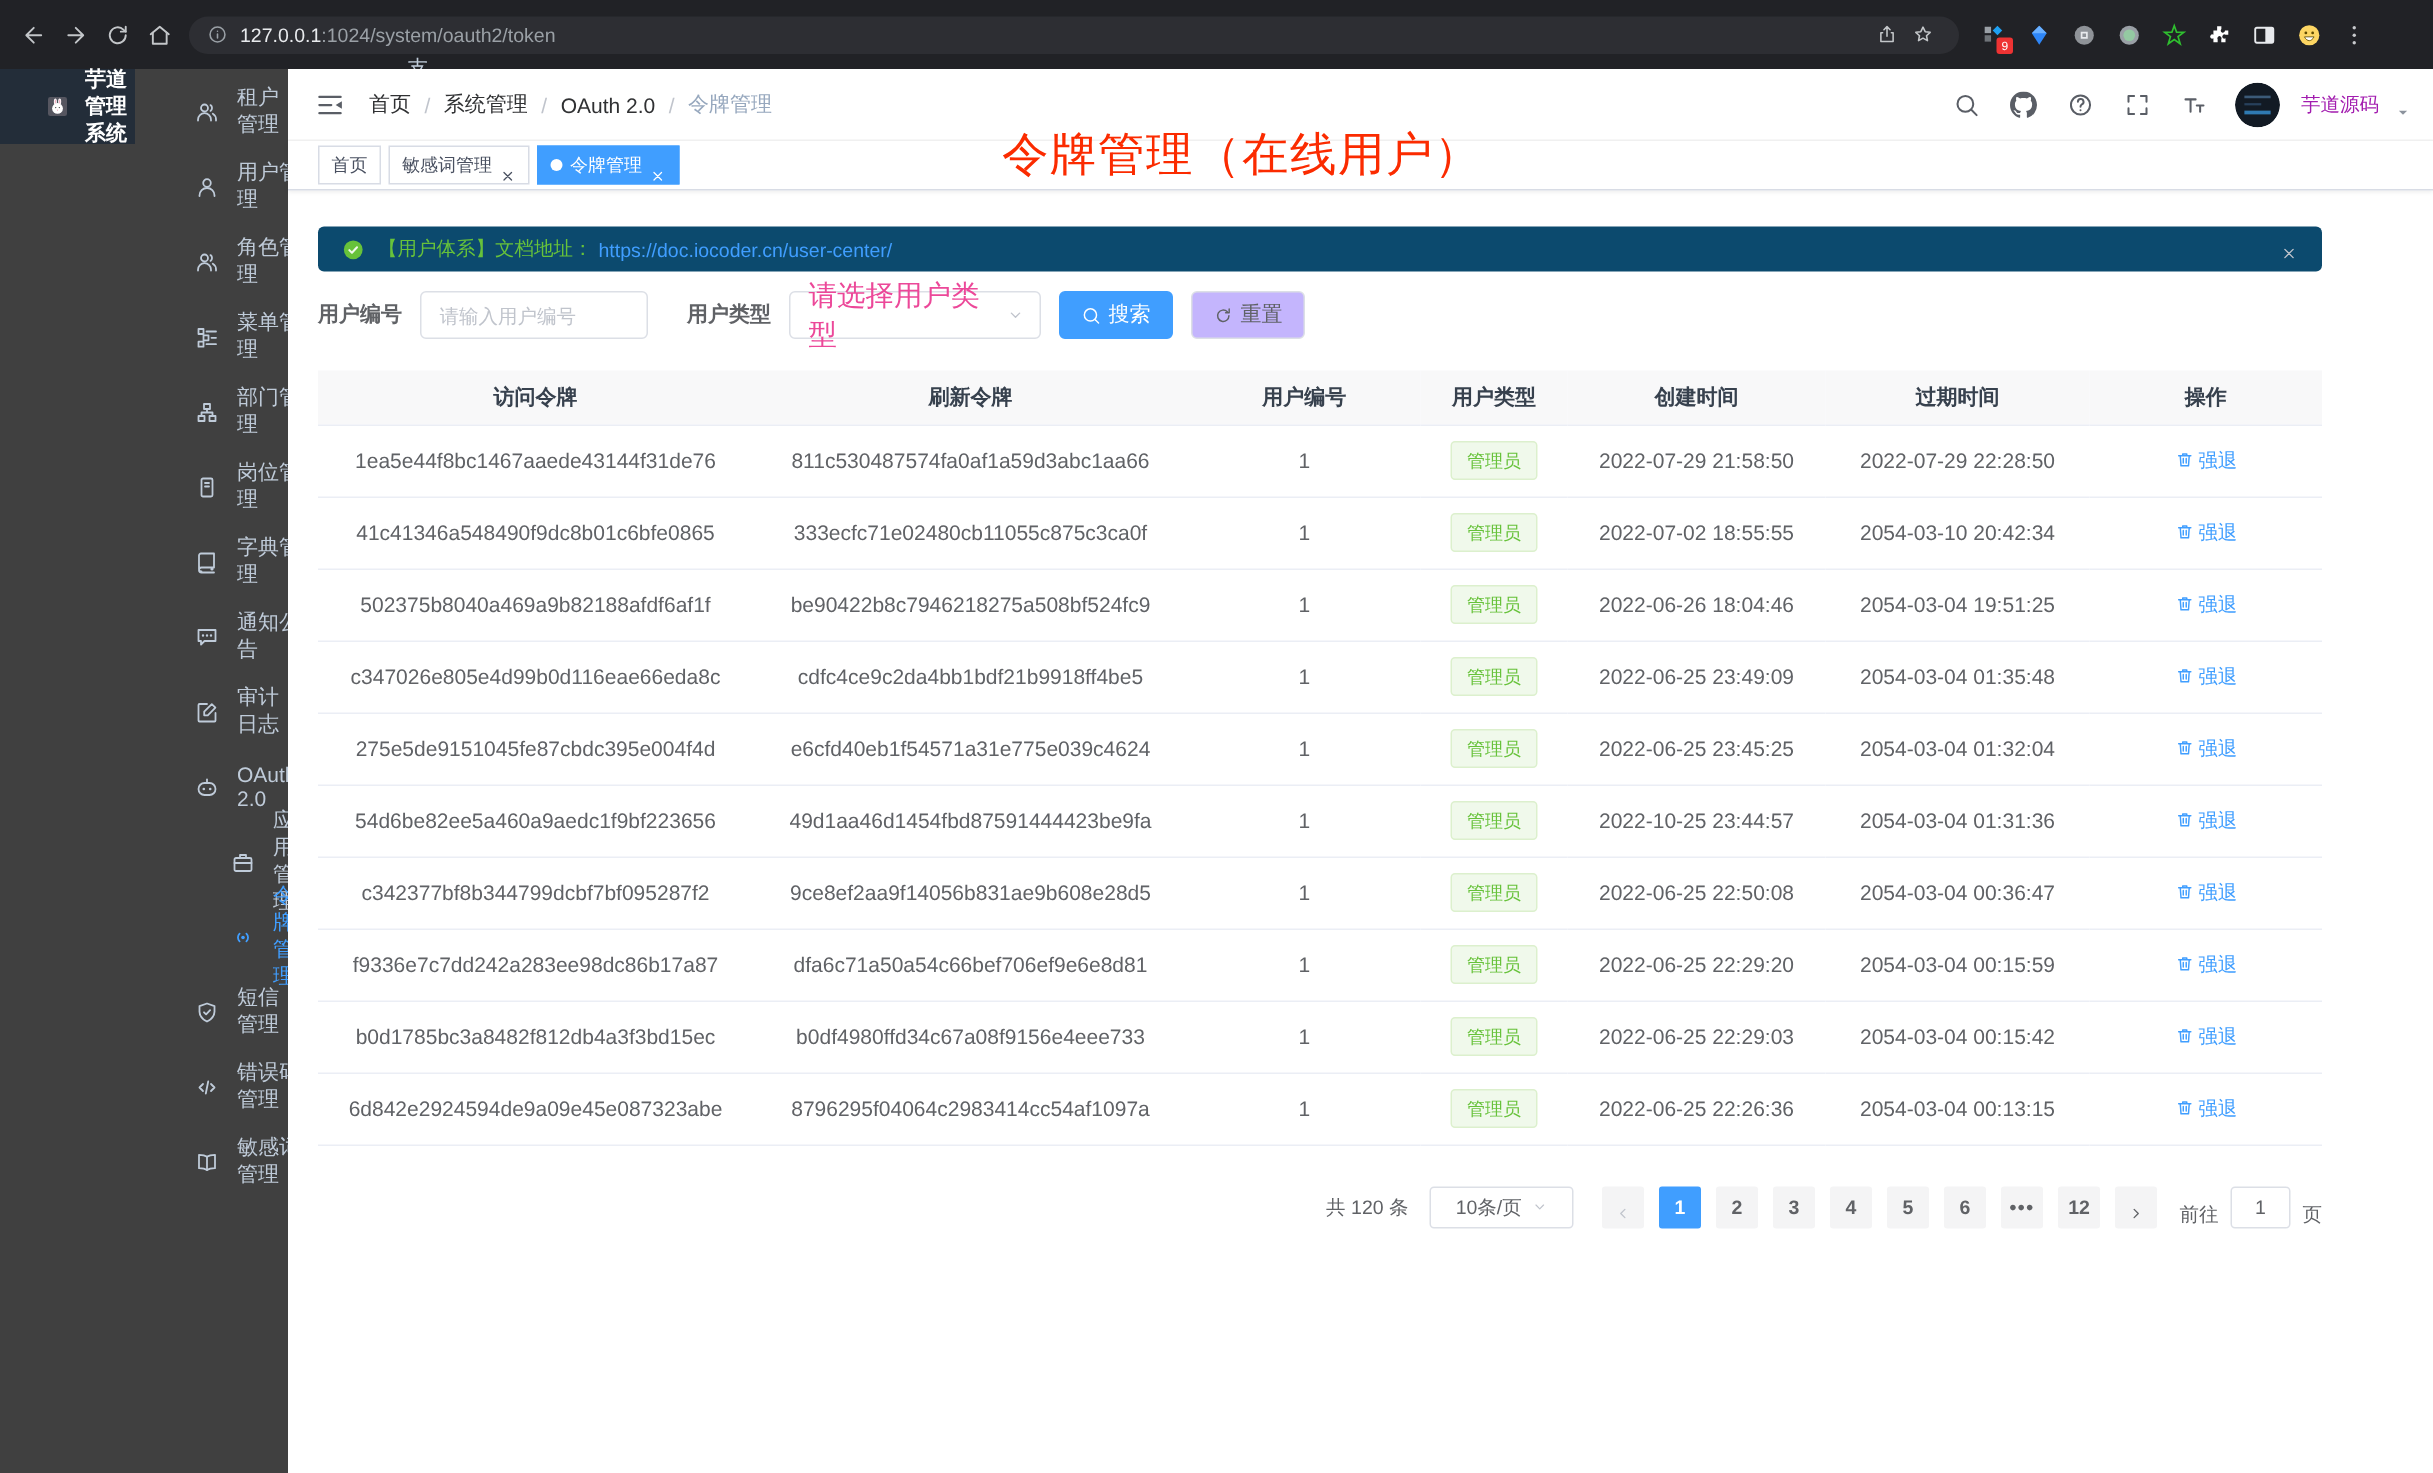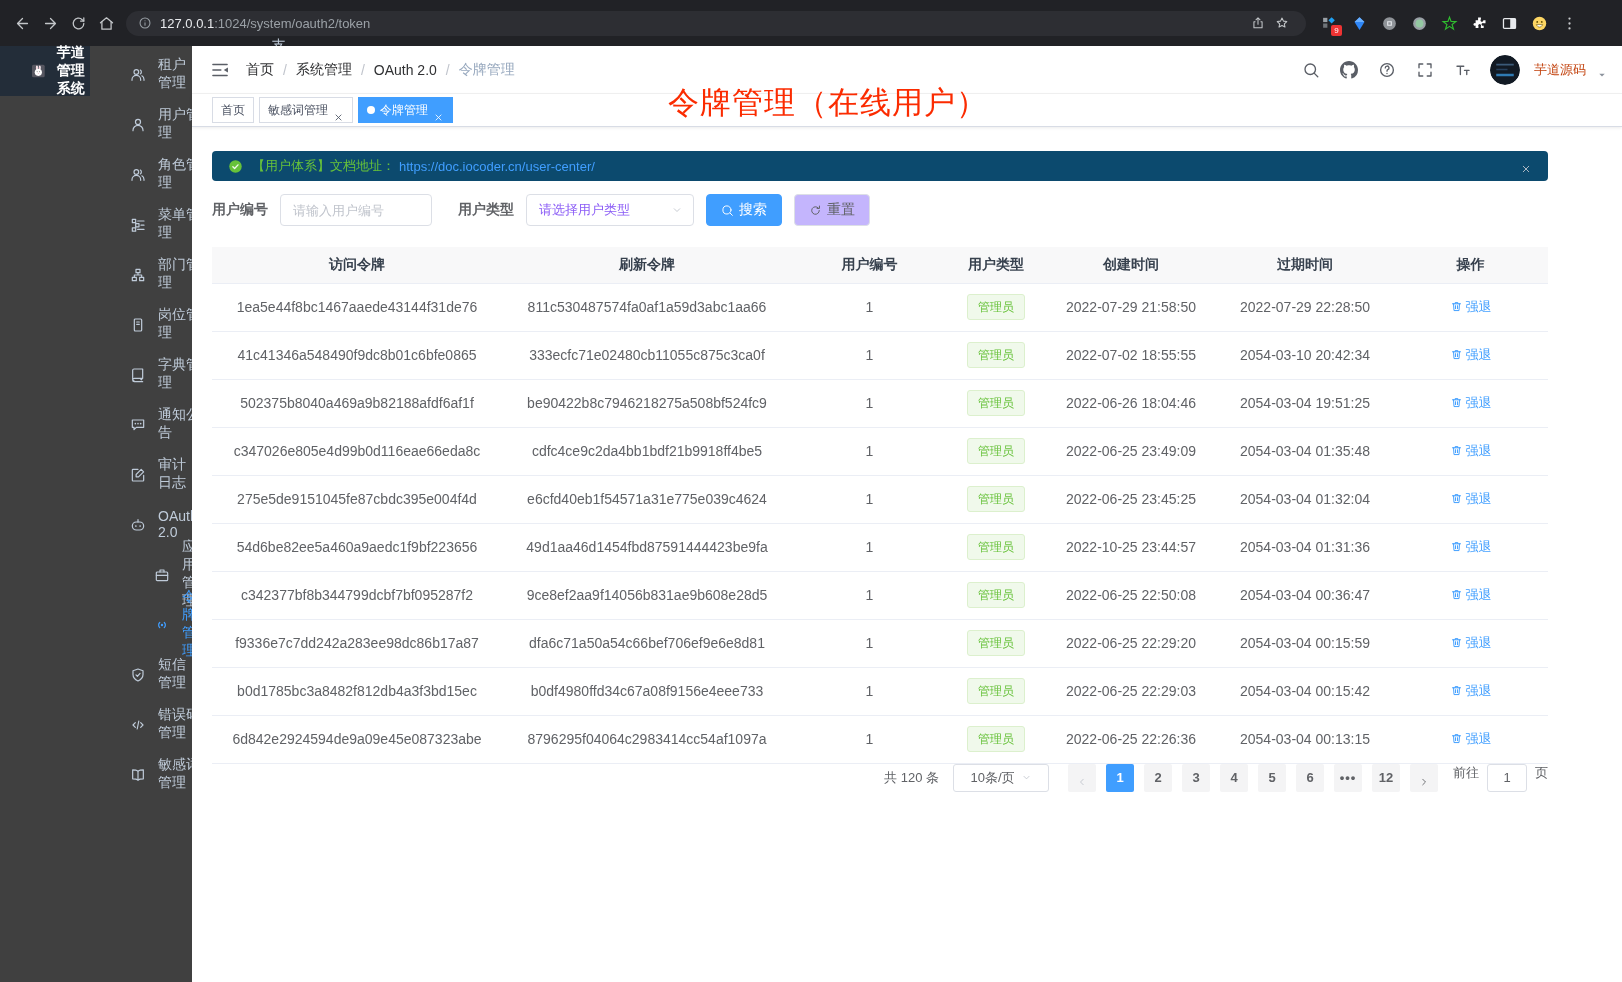--- a/index.html
+++ b/index.html
@@ -41,65 +41,65 @@
 .main{flex:1;display:flex;flex-direction:column;position:relative;background:#fff}
 .navbar{height:48px;display:flex;align-items:center;padding:0 14px 0 18px;background:#fff;border-bottom:1px solid #f2f2f2}
 .fold{width:20px;height:20px;color:#5a5e66;margin-right:16px}
 .crumb{display:flex;align-items:center;font-size:14px;color:#303133}
 .crumb .sep{margin:0 9px;color:#c0c4cc}
 .crumb .last{color:#97a8be}
 .nav-right{margin-left:auto;display:flex;align-items:center;gap:8px}
 .nav-right .nic{width:30px;height:30px;display:flex;align-items:center;justify-content:center;color:#5a5e66}
 .nav-right .nic svg{width:18px;height:18px}
 .avatar{width:30px;height:30px;border-radius:50%;overflow:hidden;margin-left:4px}
-.uname{font-size:13px;color:#c2410c;margin-left:6px}
+.uname{font-size:13px;color:#a21caf;margin-left:6px}
 .caret{width:12px;height:12px;color:#8c939d;margin-left:2px;margin-top:4px}
 .annotation{position:absolute;left:476px;top:36px;font-size:31px;font-weight:500;color:#fb2b00;z-index:5;letter-spacing:1px;pointer-events:none}
 
 .tagsbar{height:33px;border-bottom:1px solid #d8dce5;box-shadow:0 1px 3px rgba(0,0,0,.08);display:flex;align-items:center;padding-left:20px;background:#fff}
 .tag-item{height:26px;line-height:24px;border:1px solid #d8dce5;background:#fff;color:#495060;font-size:12px;padding:0 8px;margin-right:5px;display:inline-flex;align-items:center;cursor:pointer}
 .tag-item .dot{width:8px;height:8px;border-radius:50%;background:#fff;margin-right:5px;display:inline-block}
 .tag-item .tclose{width:11px;height:11px;margin-left:5px;color:inherit}
 .tag-item.active{background:#409eff;border-color:#409eff;color:#fff}
 
 .content{flex:1;padding:24px 0 0 20px;position:relative}
 .alert{width:1336px;height:30px;background:#0c4a6e;border-radius:4px;display:flex;align-items:center;padding:0 16px;color:#67c23a;font-size:13px}
 .alert .chk{width:15px;height:15px;margin-right:9px}
 .alert a{color:#409eff;text-decoration:none;margin-left:4px}
 .alert .aclose{margin-left:auto;width:12px;height:12px;color:#c0c4cc;cursor:pointer}
 .filter{margin-top:13px;display:flex;align-items:center;height:32px}
 .flabel{font-weight:bold;color:#606266;font-size:14px;margin-right:12px}
 .finput{width:152px;height:32px;border:1px solid #dcdfe6;border-radius:4px;padding:0 12px;font-size:13px;color:#606266;outline:none;font-family:inherit}
 .finput::placeholder{color:#c0c4cc}
-.fselect{width:168px;height:32px;border:1px solid #dcdfe6;border-radius:4px;padding:0 10px 0 12px;font-size:13px;color:#8b5cf6;display:flex;align-items:center;margin-right:12px;cursor:pointer}
+.fselect{width:168px;height:32px;border:1px solid #dcdfe6;border-radius:4px;padding:0 10px 0 12px;font-size:19px;color:#ec4899;display:flex;align-items:center;margin-right:12px;cursor:pointer}
 .fselect .ph{flex:1}
 .fselect svg{width:12px;height:12px;color:#c0c4cc}
 .gap1{width:26px}
 .btn{height:32px;border-radius:4px;font-size:14px;display:inline-flex;align-items:center;justify-content:center;padding:0 14px;cursor:pointer;margin-right:12px}
 .btn svg{width:13px;height:13px;margin-right:5px}
 .btn.primary{background:#409eff;border:1px solid #409eff;color:#fff}
 .btn.plain{background:#c4b5fd;border:1px solid #dcdfe6;color:#606266}
 
 table.tk{width:1336px;margin-top:21px;border-collapse:collapse;table-layout:fixed}
 table.tk th{height:36px;background:#f8f8f9;color:#37414e;font-size:14px;font-weight:bold;text-align:center;border-bottom:1px solid #ebeef5}
 table.tk td{height:48px;color:#606266;font-size:14px;text-align:center;border-bottom:1px solid #ebeef5;white-space:nowrap;overflow:hidden}
 .ttag{display:inline-block;height:26px;line-height:24px;padding:0 10px;background:#f0f9eb;border:1px solid #dcf0cd;color:#67c23a;border-radius:3px;font-size:12px}
 .act{color:#409eff;font-size:13px;cursor:pointer;display:inline-flex;align-items:center;text-decoration:none}
 .act svg{width:13px;height:13px;margin-right:3px}
 
-.pager{width:1336px;display:flex;align-items:center;justify-content:flex-end;font-size:13px;color:#606266}
+.pager{width:1336px;margin-top:27px;display:flex;align-items:center;justify-content:flex-end;font-size:13px;color:#606266}
 .ptotal{margin-right:14px}
 .psize{width:96px;height:28px;border:1px solid #dcdfe6;border-radius:3px;display:flex;align-items:center;justify-content:center;color:#606266;margin-right:14px;cursor:pointer}
 .psize svg{width:11px;height:11px;color:#c0c4cc;margin-left:6px}
 .pbtn{min-width:28px;height:28px;line-height:28px;background:#f4f4f5;border-radius:2px;margin:0 5px;text-align:center;font-weight:bold;color:#606266;cursor:pointer;padding:0 4px}
 .pbtn svg{width:12px;height:12px;margin-top:8px}
 .pbtn.on{background:#409eff;color:#fff}
 .pbtn.dis{color:#c0c4cc}
 .pbtn.more{letter-spacing:1px;font-weight:bold}
-.goto{margin-left:10px;display:flex;align-items:flex-start}
+.goto{margin-left:10px;display:flex;align-items:flex-end}
 .ginput{width:40px;height:28px;border:1px solid #dcdfe6;border-radius:3px;text-align:center;font-size:13px;color:#606266;margin:0 8px;outline:none;font-family:inherit}
 </style>
 </head>
 <body>
 
 <div class="chrome">
   <span class="navic">
       <svg class="ic" viewBox="0 0 24 24">
         <path d="M19 12H6M12 5l-7 7 7 7"></path>
       </svg>

